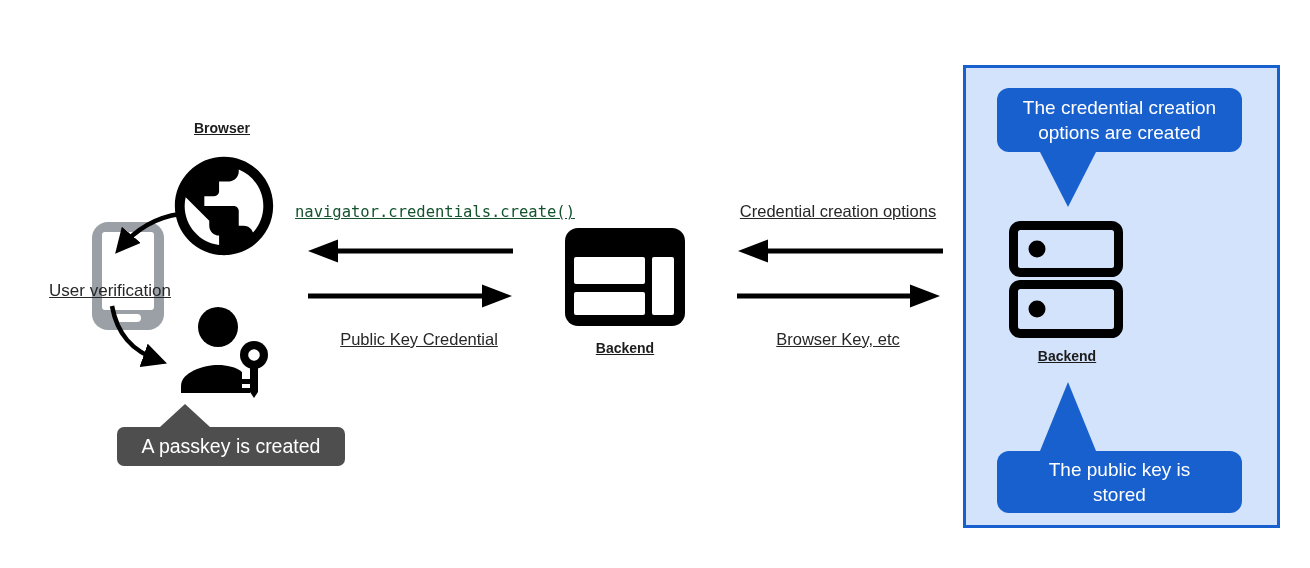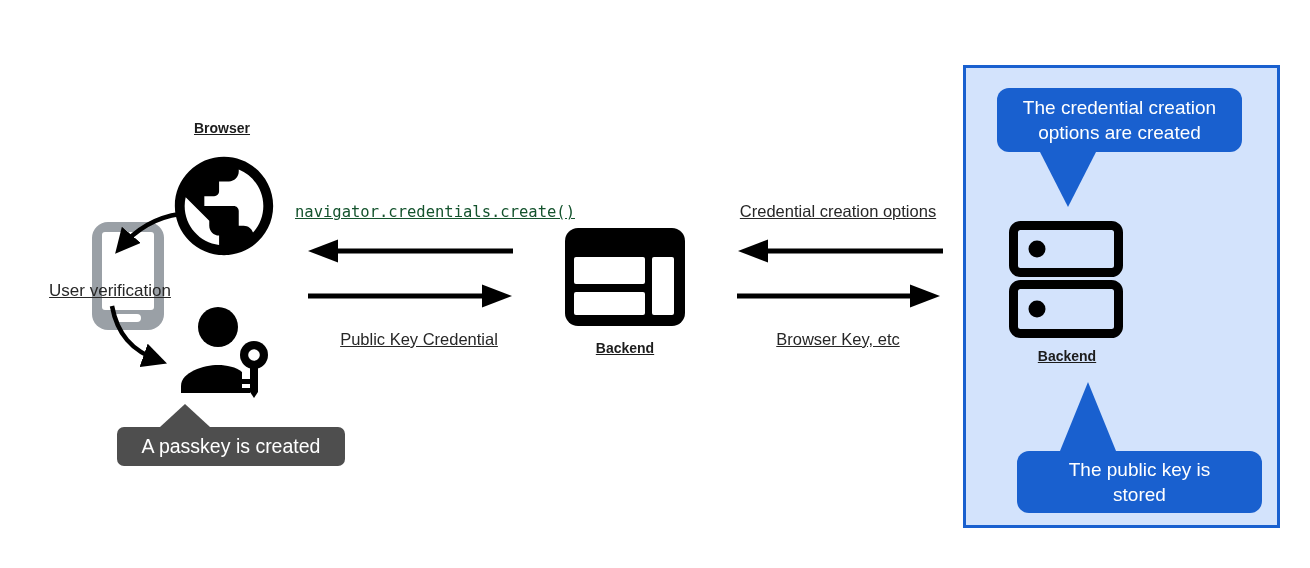--- a/index.html
+++ b/index.html
@@ -42,21 +42,21 @@
   .tooltip{
     position:absolute;z-index:4;display:flex;align-items:center;justify-content:center;
     text-align:center;color:var(--tooltip-text);
   }
   .tooltip .bubble-text{white-space:pre-line;}
   .tooltip-blue{
     background:var(--blue);border-radius:12px;
     font-size:19px;line-height:25px;
   }
   .tooltip-blue.top{left:997px;top:88px;width:245px;height:64px;}
-  .tooltip-blue.bottom{left:997px;top:451px;width:245px;height:62px;margin-left:20px;}
+  .tooltip-blue.bottom{left:997px;top:451px;width:245px;height:62px;}
   .tooltip-dark{
     left:117px;top:427px;width:228px;height:39px;
     background:var(--dark-tooltip-bg);border-radius:7px;
     font-size:19.5px;
   }
   .pointer{position:absolute;width:0;height:0;}
   .tooltip-blue.top .pointer{
     top:100%;left:43px;
     border-left:28px solid transparent;border-right:28px solid transparent;
     border-top:55px solid var(--blue);

